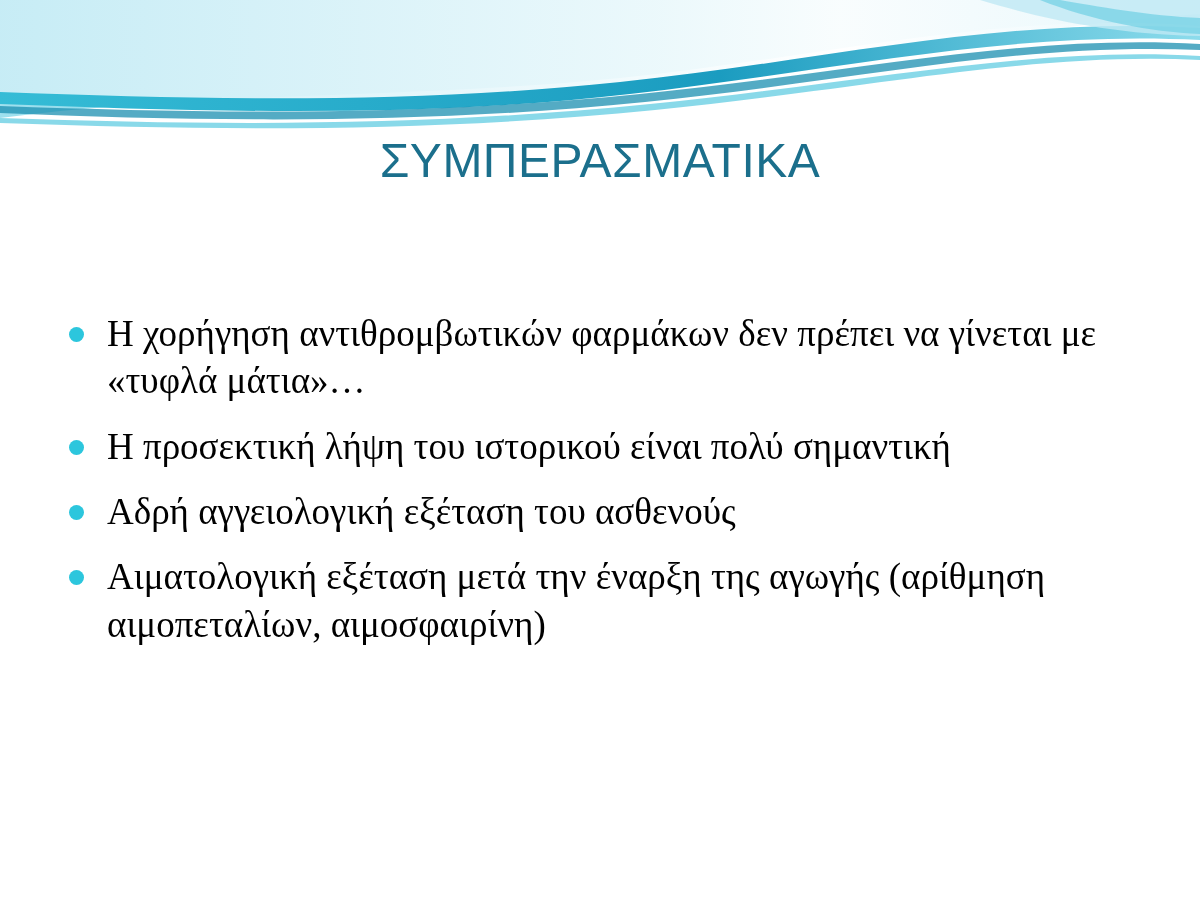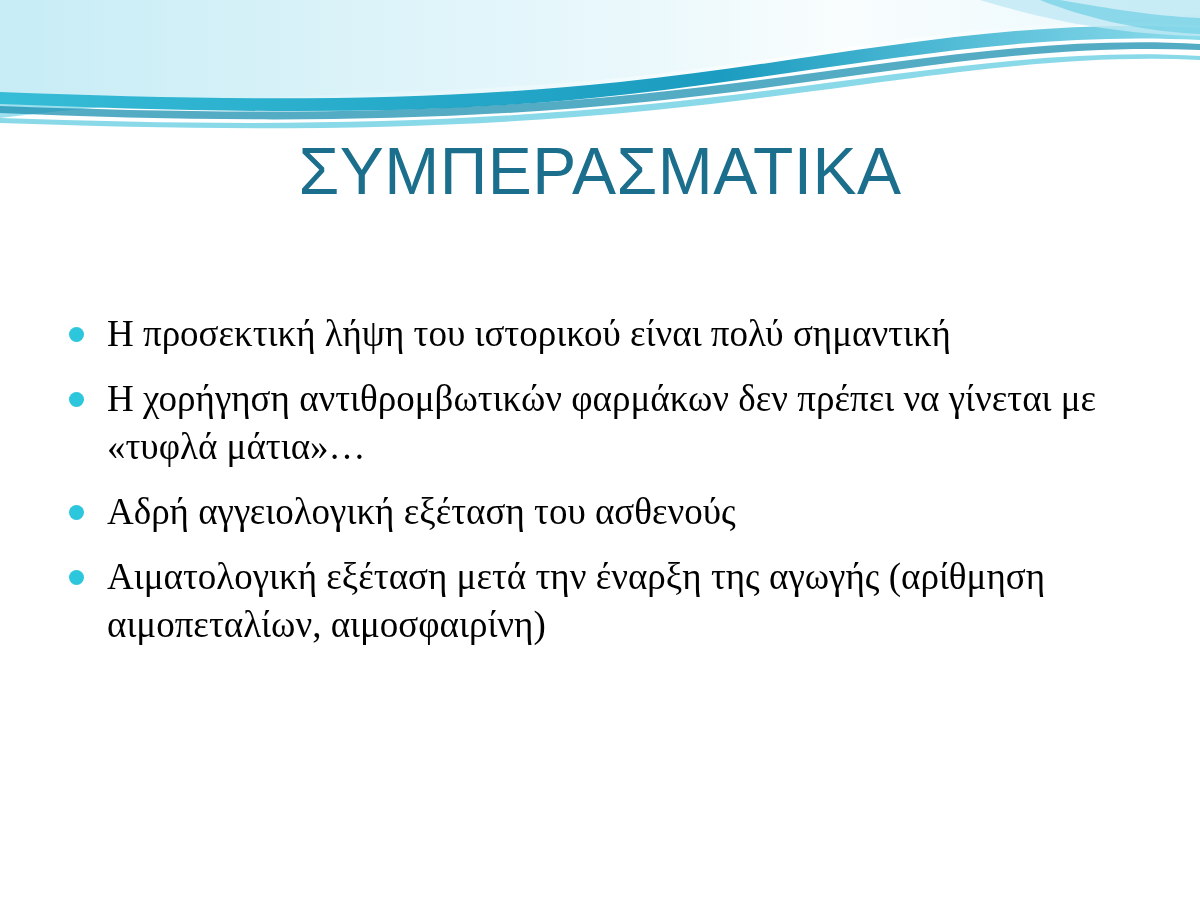--- a/index.html
+++ b/index.html
@@ -28,21 +28,21 @@
     height: 140px;
     pointer-events: none;
   }
   .slide-title {
     position: absolute;
     top: 135px;
     left: 0;
     width: 1200px;
     text-align: center;
     font-family: "Liberation Sans", sans-serif;
-    font-size: 66px;
+    font-size: 48px;
     font-weight: 400;
     color: #1b6f8c;
     letter-spacing: 0.5px;
     line-height: 1.1;
   }
   .body-list {
     position: absolute;
     top: 310px;
     left: 55px;
     width: 1100px;
@@ -100,25 +100,25 @@
     <path d="M0,118 C230,126 430,126 650,104 C870,82 1030,46 1200,56 L1200,60 C1030,52 875,88 655,110 C435,132 225,131 0,123 Z" fill="#57c9e0" opacity="0.7"></path>
     <path d="M980,0 C1040,18 1110,34 1200,36 L1200,0 Z" fill="#bfe9f4" opacity="0.8"></path>
     <path d="M1040,0 C1090,20 1150,32 1200,34 L1200,18 C1150,16 1095,6 1060,0 Z" fill="#6fd0e4" opacity="0.7"></path>
   </svg>
 
   <div class="slide-title">ΣΥΜΠΕΡΑΣΜΑΤΙΚΑ</div>
 
   <ul class="body-list">
     <li class="bullet-item">
       <span class="dot"></span>
-      <span>Η προσεκτική λήψη του ιστορικού είναι πολύ σημαντική</span>
+      <span>Η χορήγηση αντιθρομβωτικών φαρμάκων δεν πρέπει να γίνεται με «τυφλά μάτια»…</span>
     </li>
     <li class="bullet-item">
       <span class="dot"></span>
-      <span>Η χορήγηση αντιθρομβωτικών φαρμάκων δεν πρέπει να γίνεται με «τυφλά μάτια»…</span>
+      <span>Η προσεκτική λήψη του ιστορικού είναι πολύ σημαντική</span>
     </li>
     <li class="bullet-item">
       <span class="dot"></span>
       <span>Αδρή αγγειολογική εξέταση του ασθενούς</span>
     </li>
     <li class="bullet-item">
       <span class="dot"></span>
       <span>Αιματολογική εξέταση μετά την έναρξη της αγωγής (αρίθμηση αιμοπεταλίων, αιμοσφαιρίνη)</span>
     </li>
   </ul>

